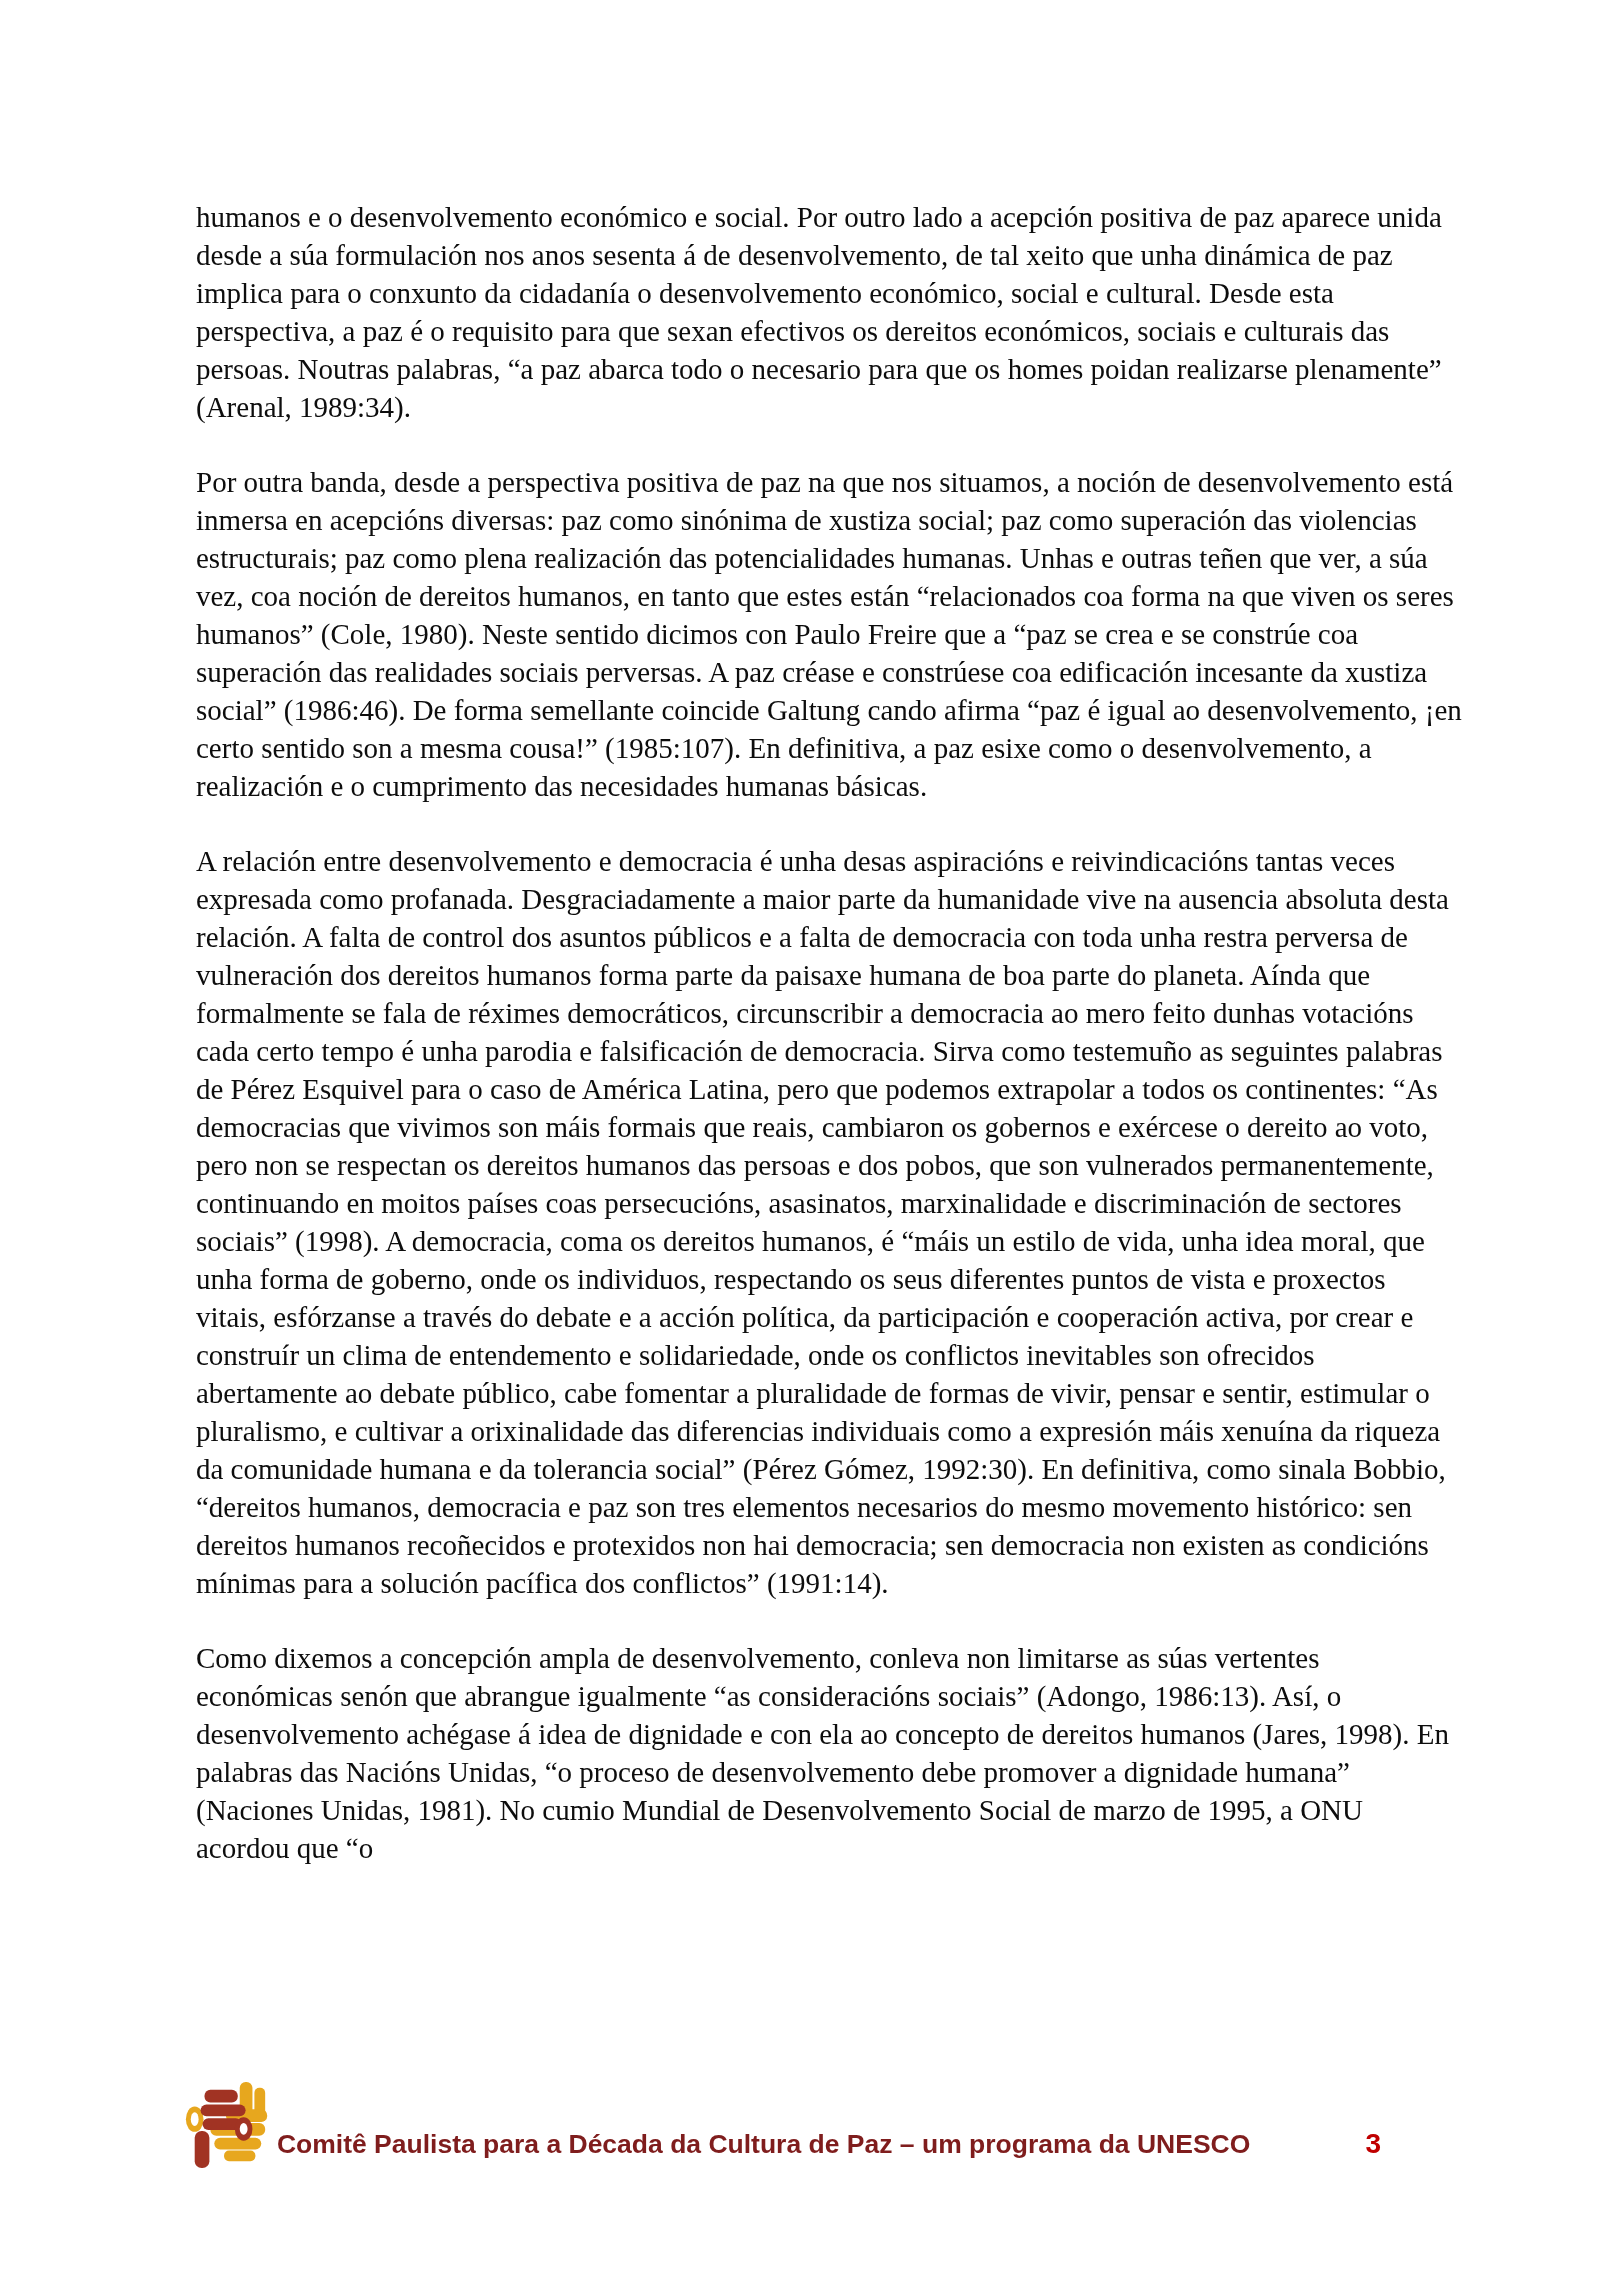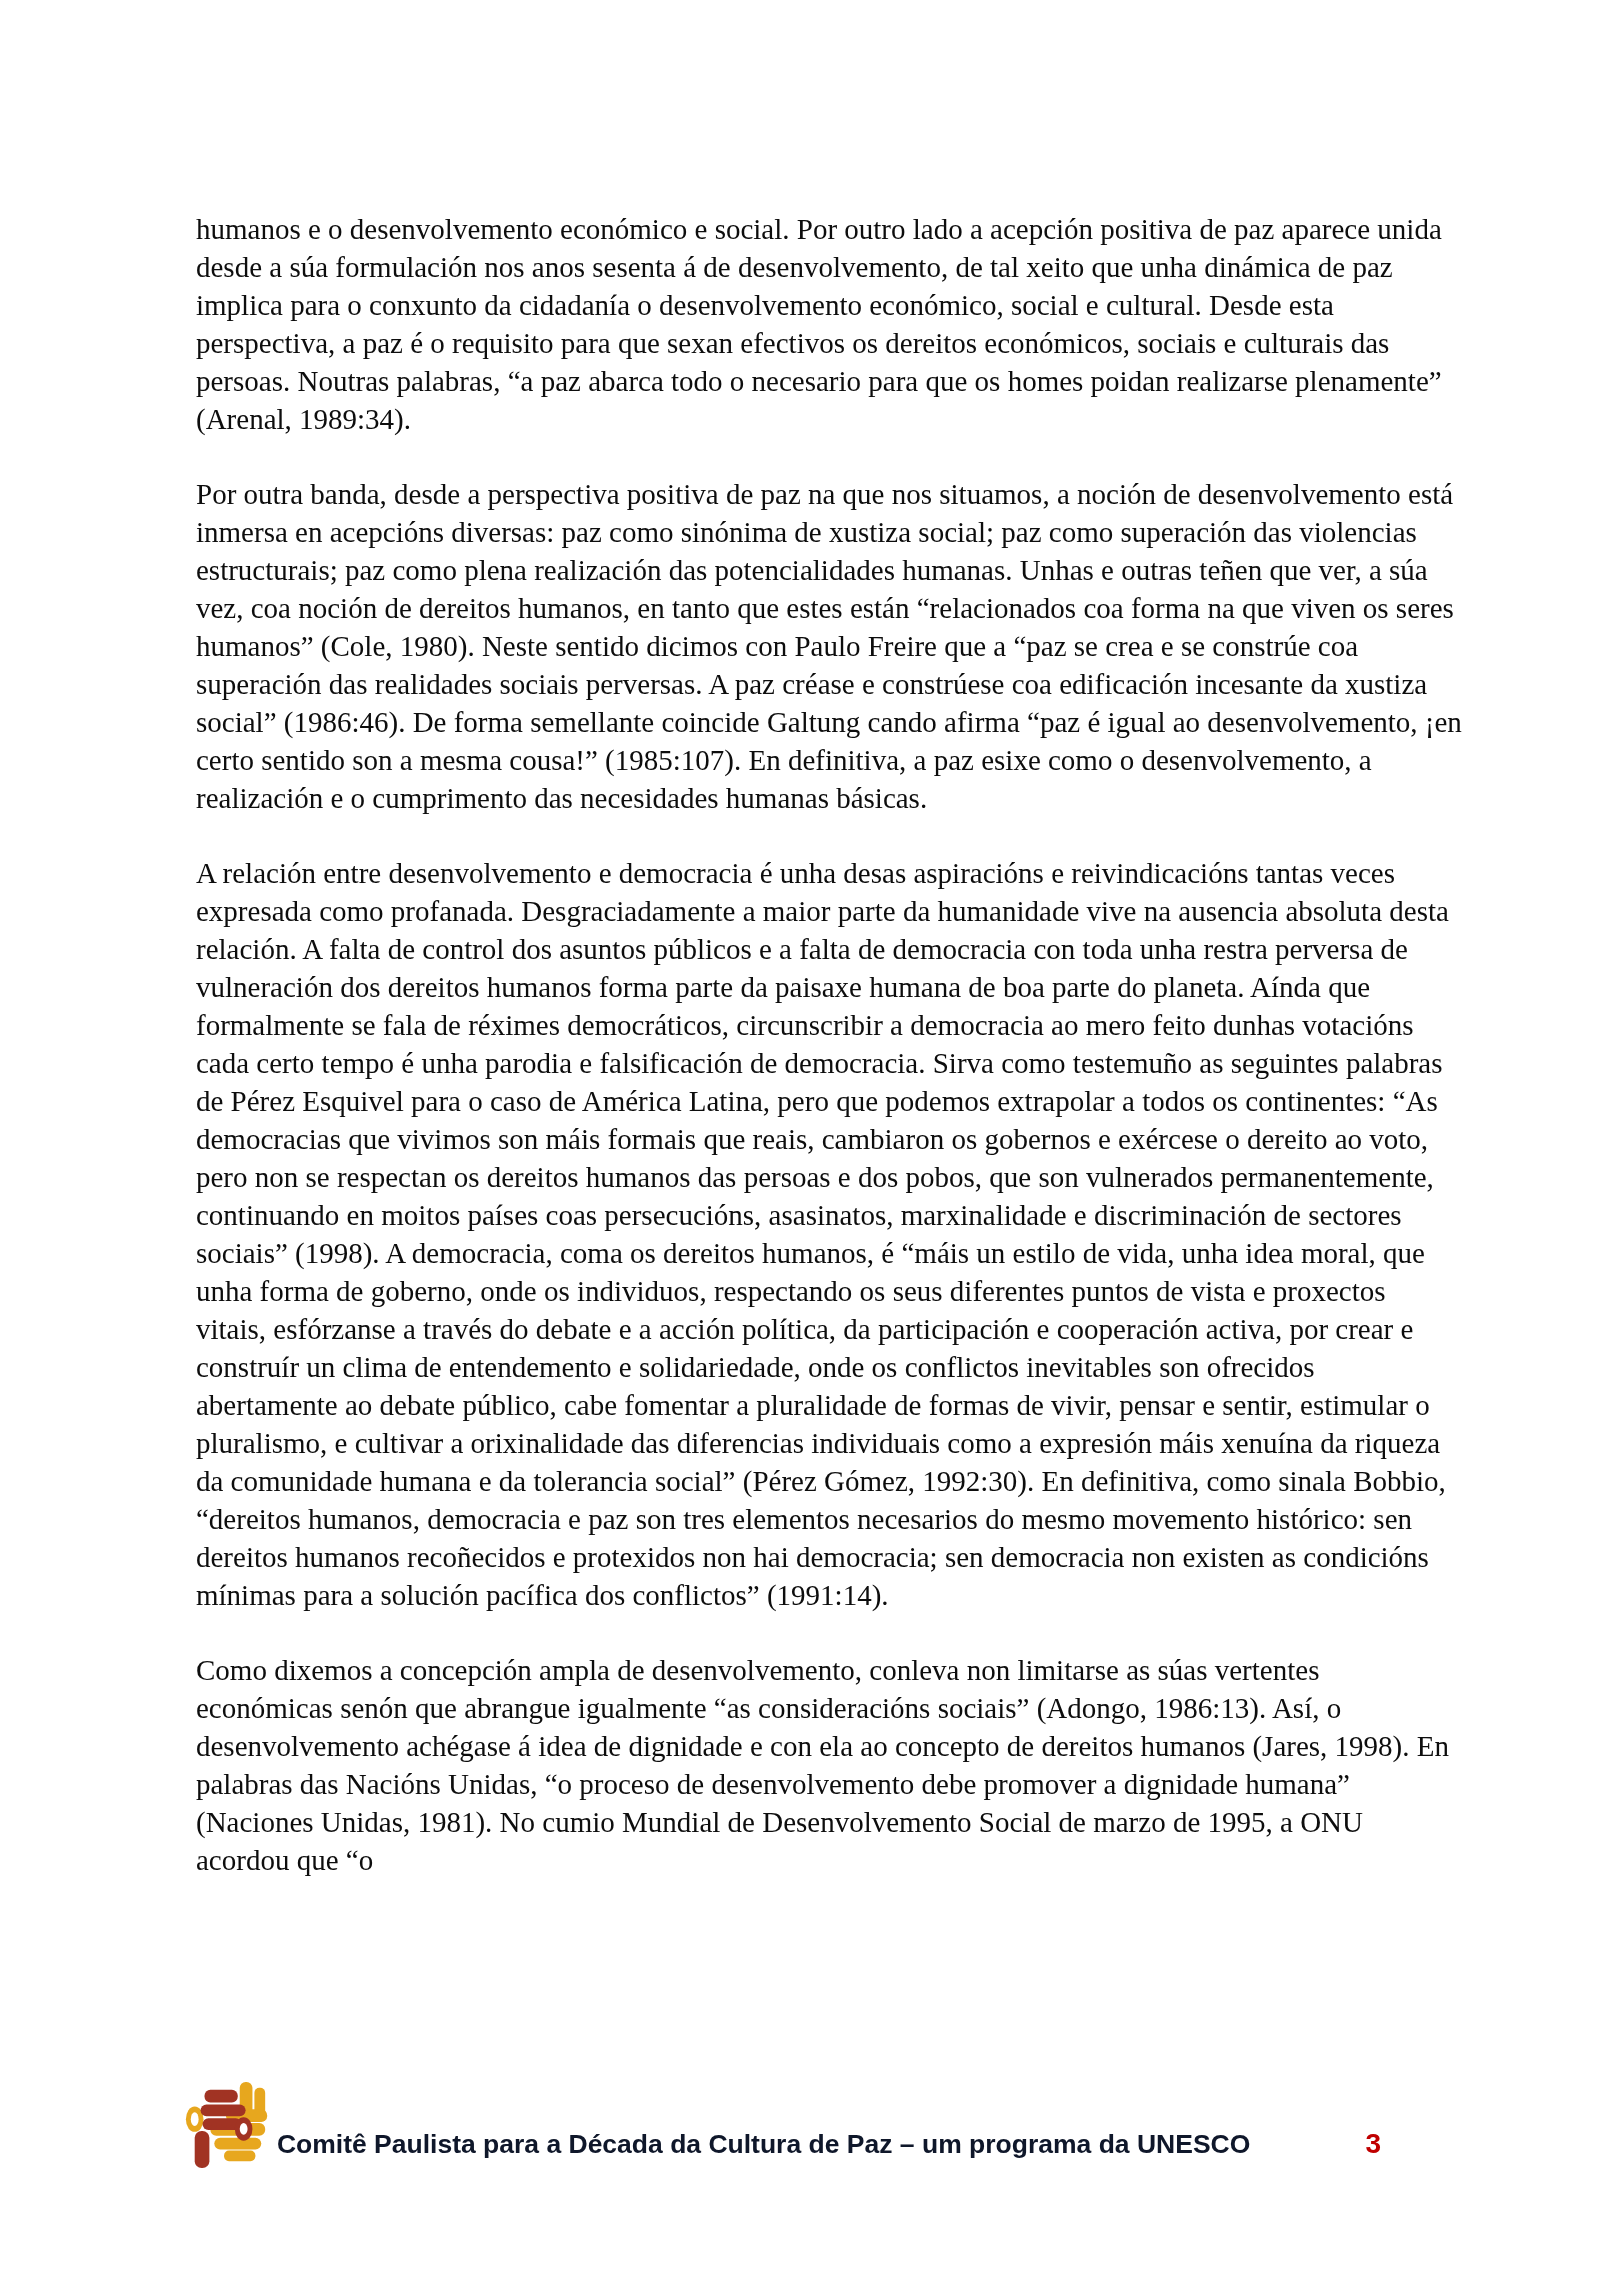--- a/index.html
+++ b/index.html
@@ -22,21 +22,21 @@
     position: absolute;
     left: 196px;
     top: 194px;
     width: 1266px;
     color: #0d0d0d;
     font-size: 29px;
     line-height: 38px;
     text-align: left;
   }
   .body-text p {
-    margin: 16px 0 37px 0;
+    margin: 4px 0 37px 0;
   }
   .footer {
     position: absolute;
     left: 181px;
     top: 2080px;
     width: 1200px;
     display: flex;
     align-items: flex-end;
   }
   .logo {
@@ -95,18 +95,18 @@
         <g class="logo-red" fill="#a13323">
           <rect x="24" y="10" width="34" height="13" rx="6"></rect>
           <rect x="20" y="25" width="46" height="12" rx="6"></rect>
           <rect x="22" y="39" width="40" height="12" rx="6"></rect>
           <rect x="14" y="52" width="15" height="38" rx="7"></rect>
           <ellipse cx="64" cy="50" rx="9" ry="12"></ellipse>
           <ellipse cx="64" cy="50" rx="4" ry="6" fill="#ffffff"></ellipse>
         </g>
       </svg>
     </span>
-    <span class="footer-text" style="color: #0f172a;">Comitê Paulista para a Década da Cultura de Paz – um programa da UNESCO</span>
+    <span class="footer-text" style="color: #7f1d1d;">Comitê Paulista para a Década da Cultura de Paz – um programa da UNESCO</span>
     <span class="footer-page" style="color: rgb(192, 0, 0);">3</span>
   </footer>
 
 </div>
 
 
 </body></html>

